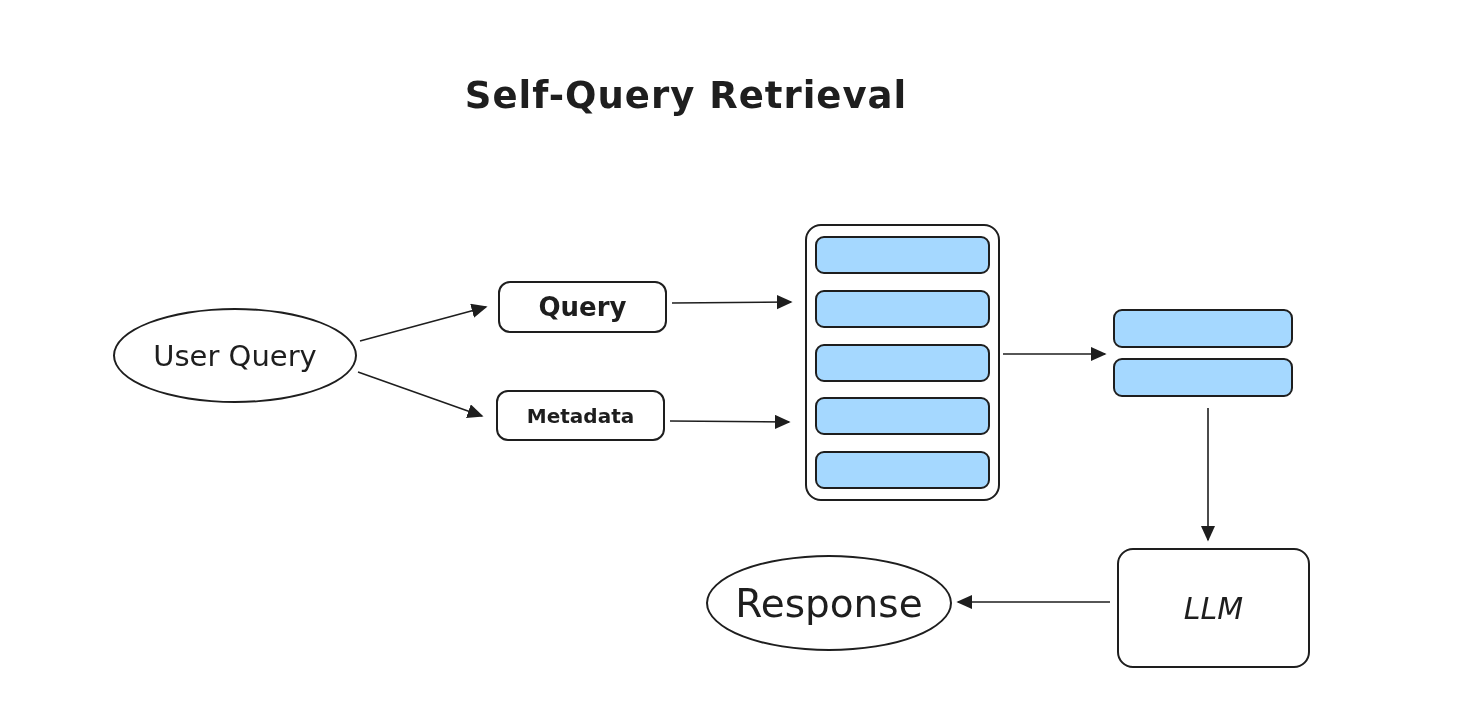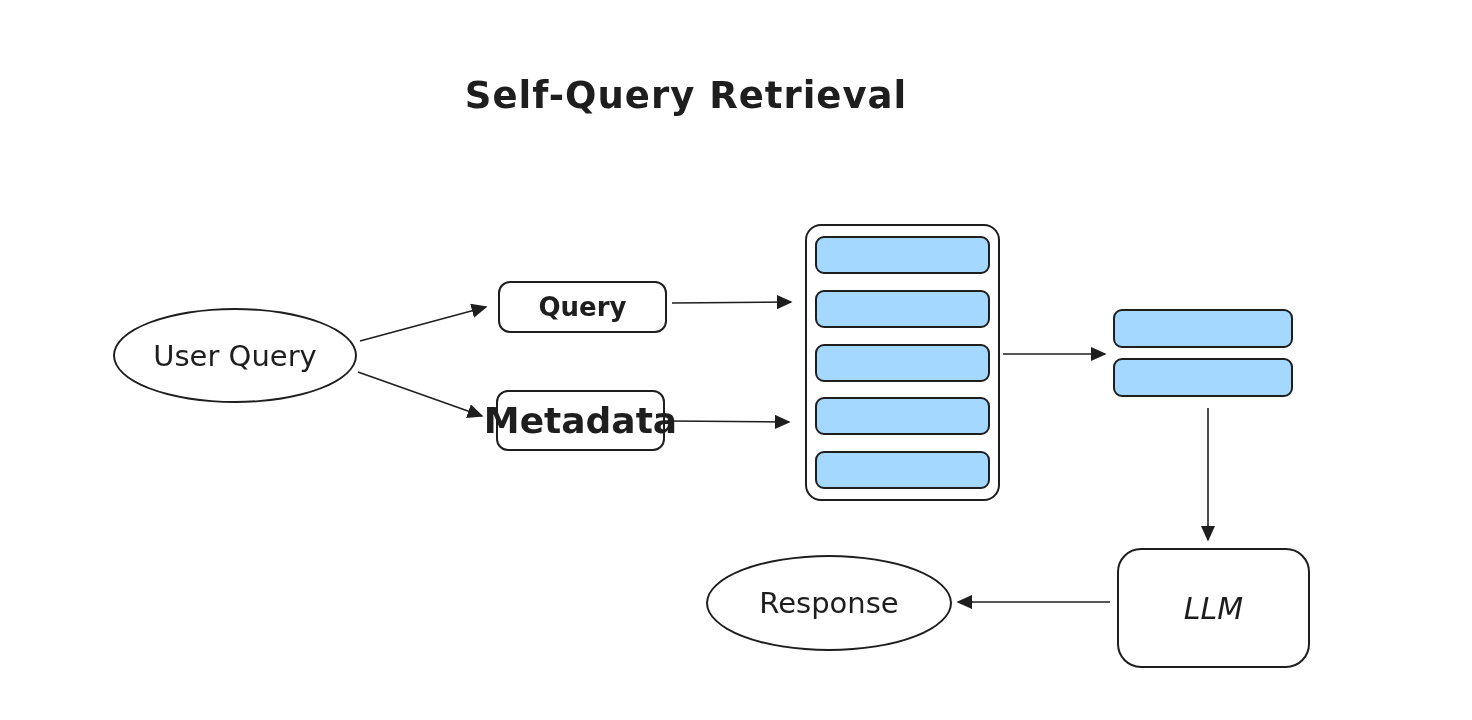--- a/index.html
+++ b/index.html
@@ -47,24 +47,24 @@
     align-items: center;
     justify-content: center;
     border: 2px solid var(--stroke);
     background: var(--bg);
   }
   .ellipse { border-radius: 50%; }
   .rounded { border-radius: 12px; font-weight: bold; }
 
   .node-user-query { left: 113px; top: 308px; width: 244px; height: 95px; font-size: 29px; }
   .node-query     { left: 498px; top: 281px; width: 169px; height: 52px; font-size: 26px; }
-  .node-metadata  { left: 496px; top: 390px; width: 169px; height: 61px; font-size: 36px; }
-  .node-response  { left: 706px; top: 555px; width: 246px; height: 96px; font-size: 29px; }
+  .node-metadata  { left: 496px; top: 390px; width: 169px; height: 51px; font-size: 20px; }
+  .node-response  { left: 706px; top: 555px; width: 246px; height: 96px; font-size: 39px; }
   .node-llm       { left: 1117px; top: 548px; width: 193px; height: 120px;
-                    font-size: 30px; font-style: italic; border-radius: 24px; }
+                    font-size: 30px; font-style: italic; border-radius: 16px; }
 
   .vstore {
     position: absolute;
     left: 805px; top: 224px;
     width: 195px; height: 277px;
     border: 2.5px solid var(--stroke);
     border-radius: 16px;
     background: var(--bg);
     display: flex;
     flex-direction: column;

